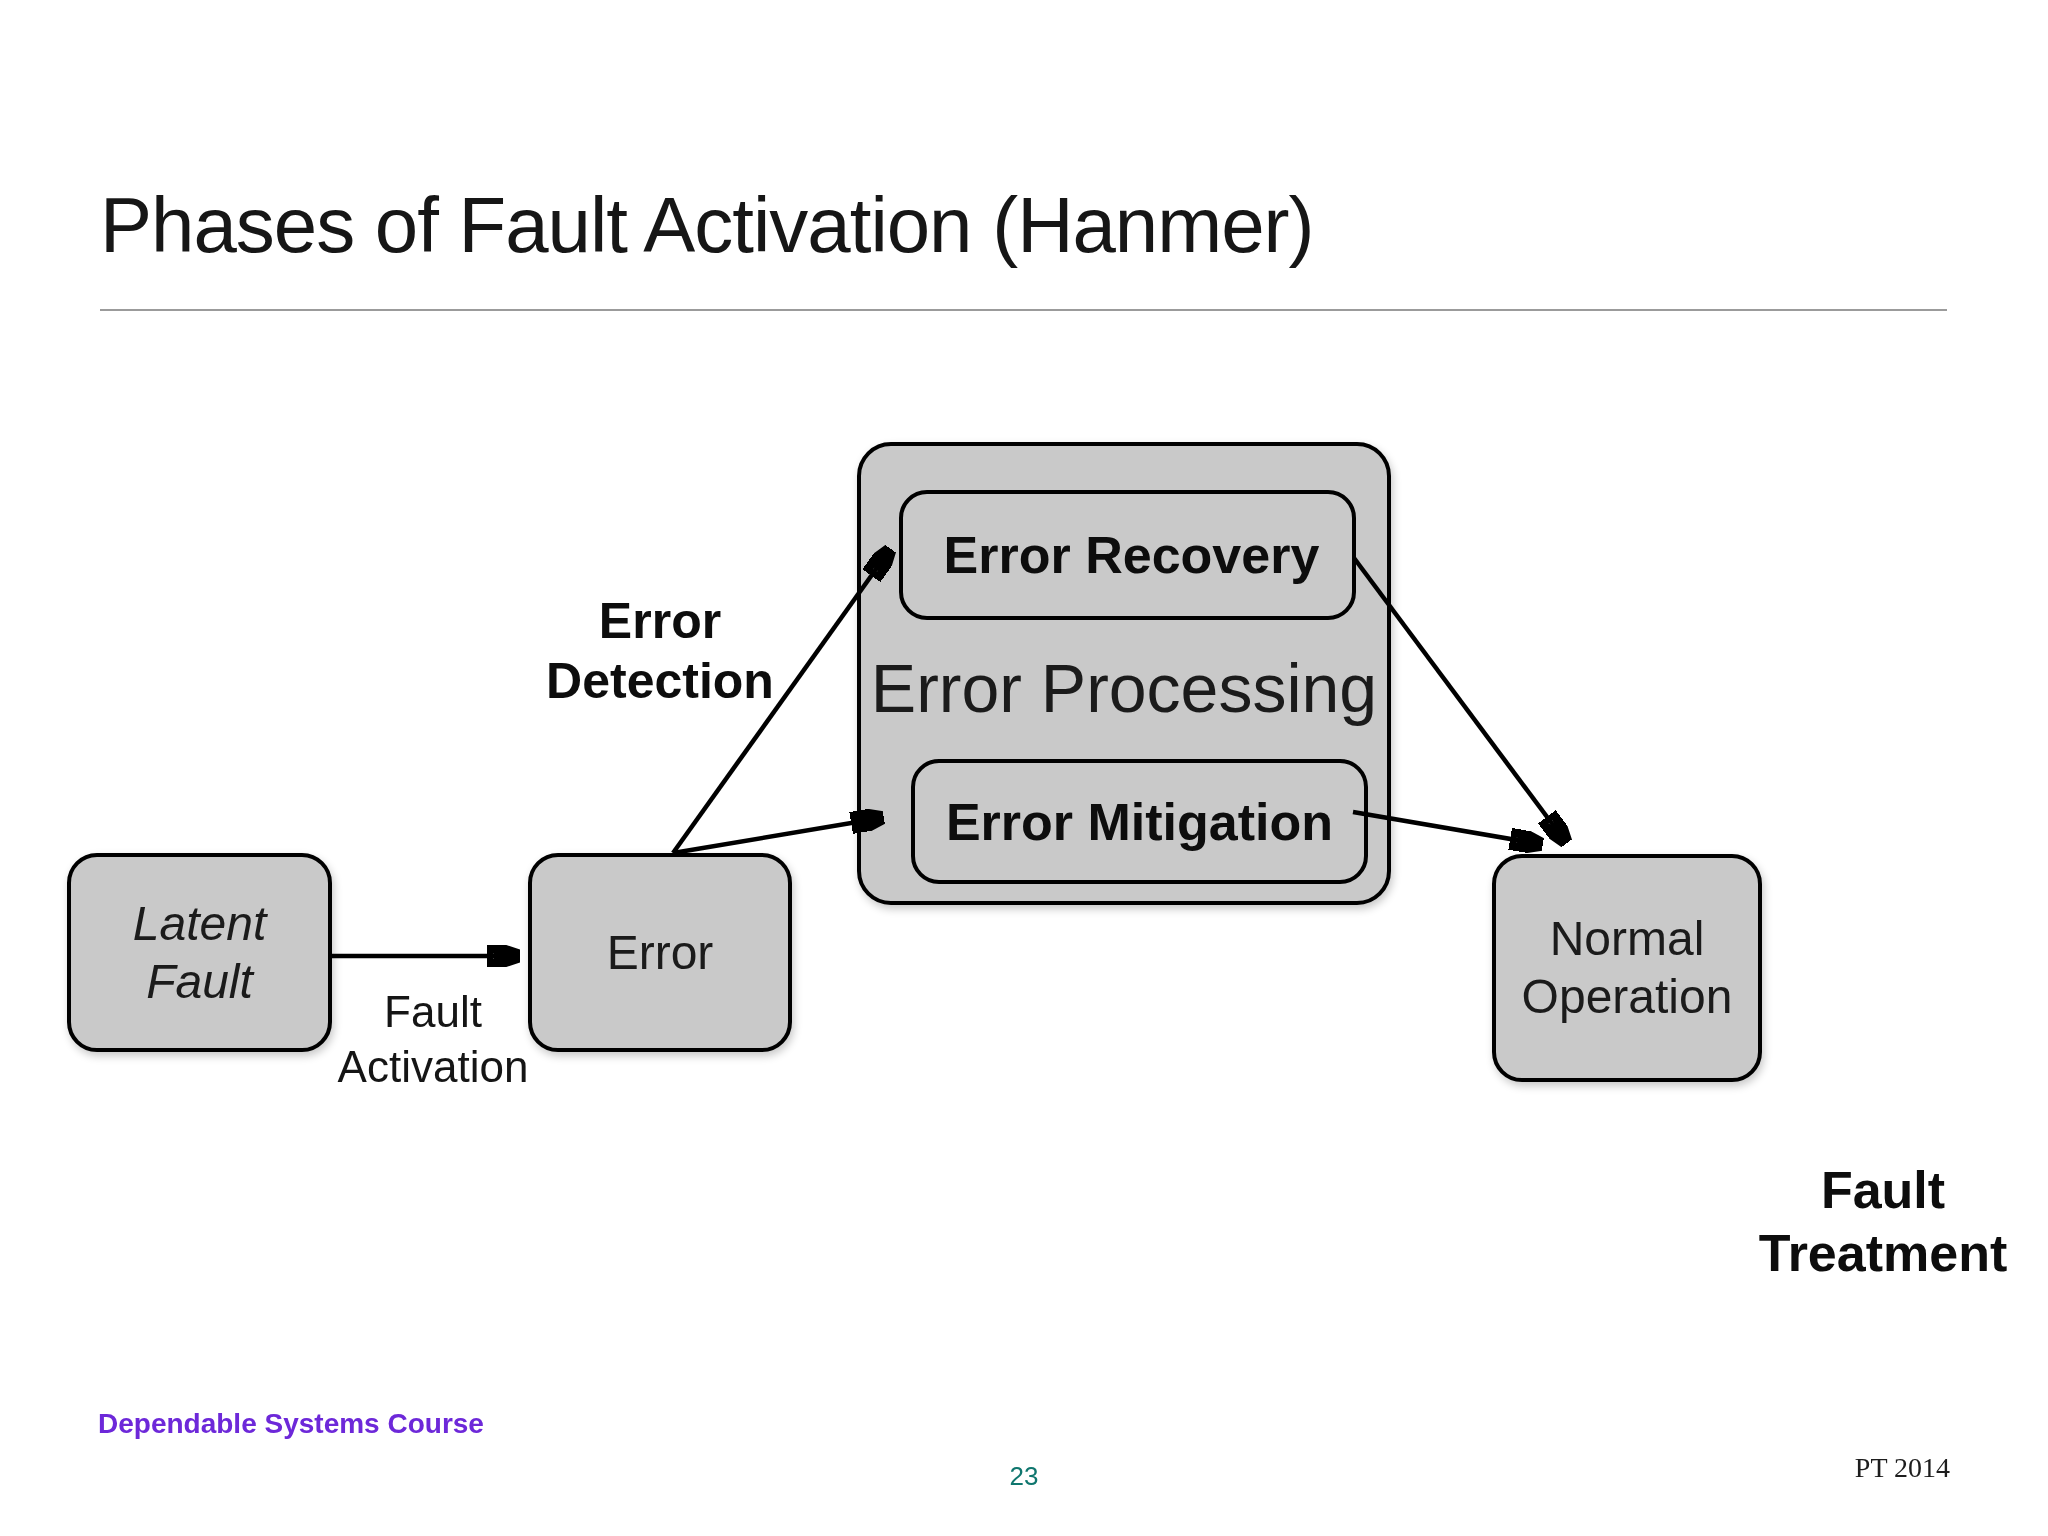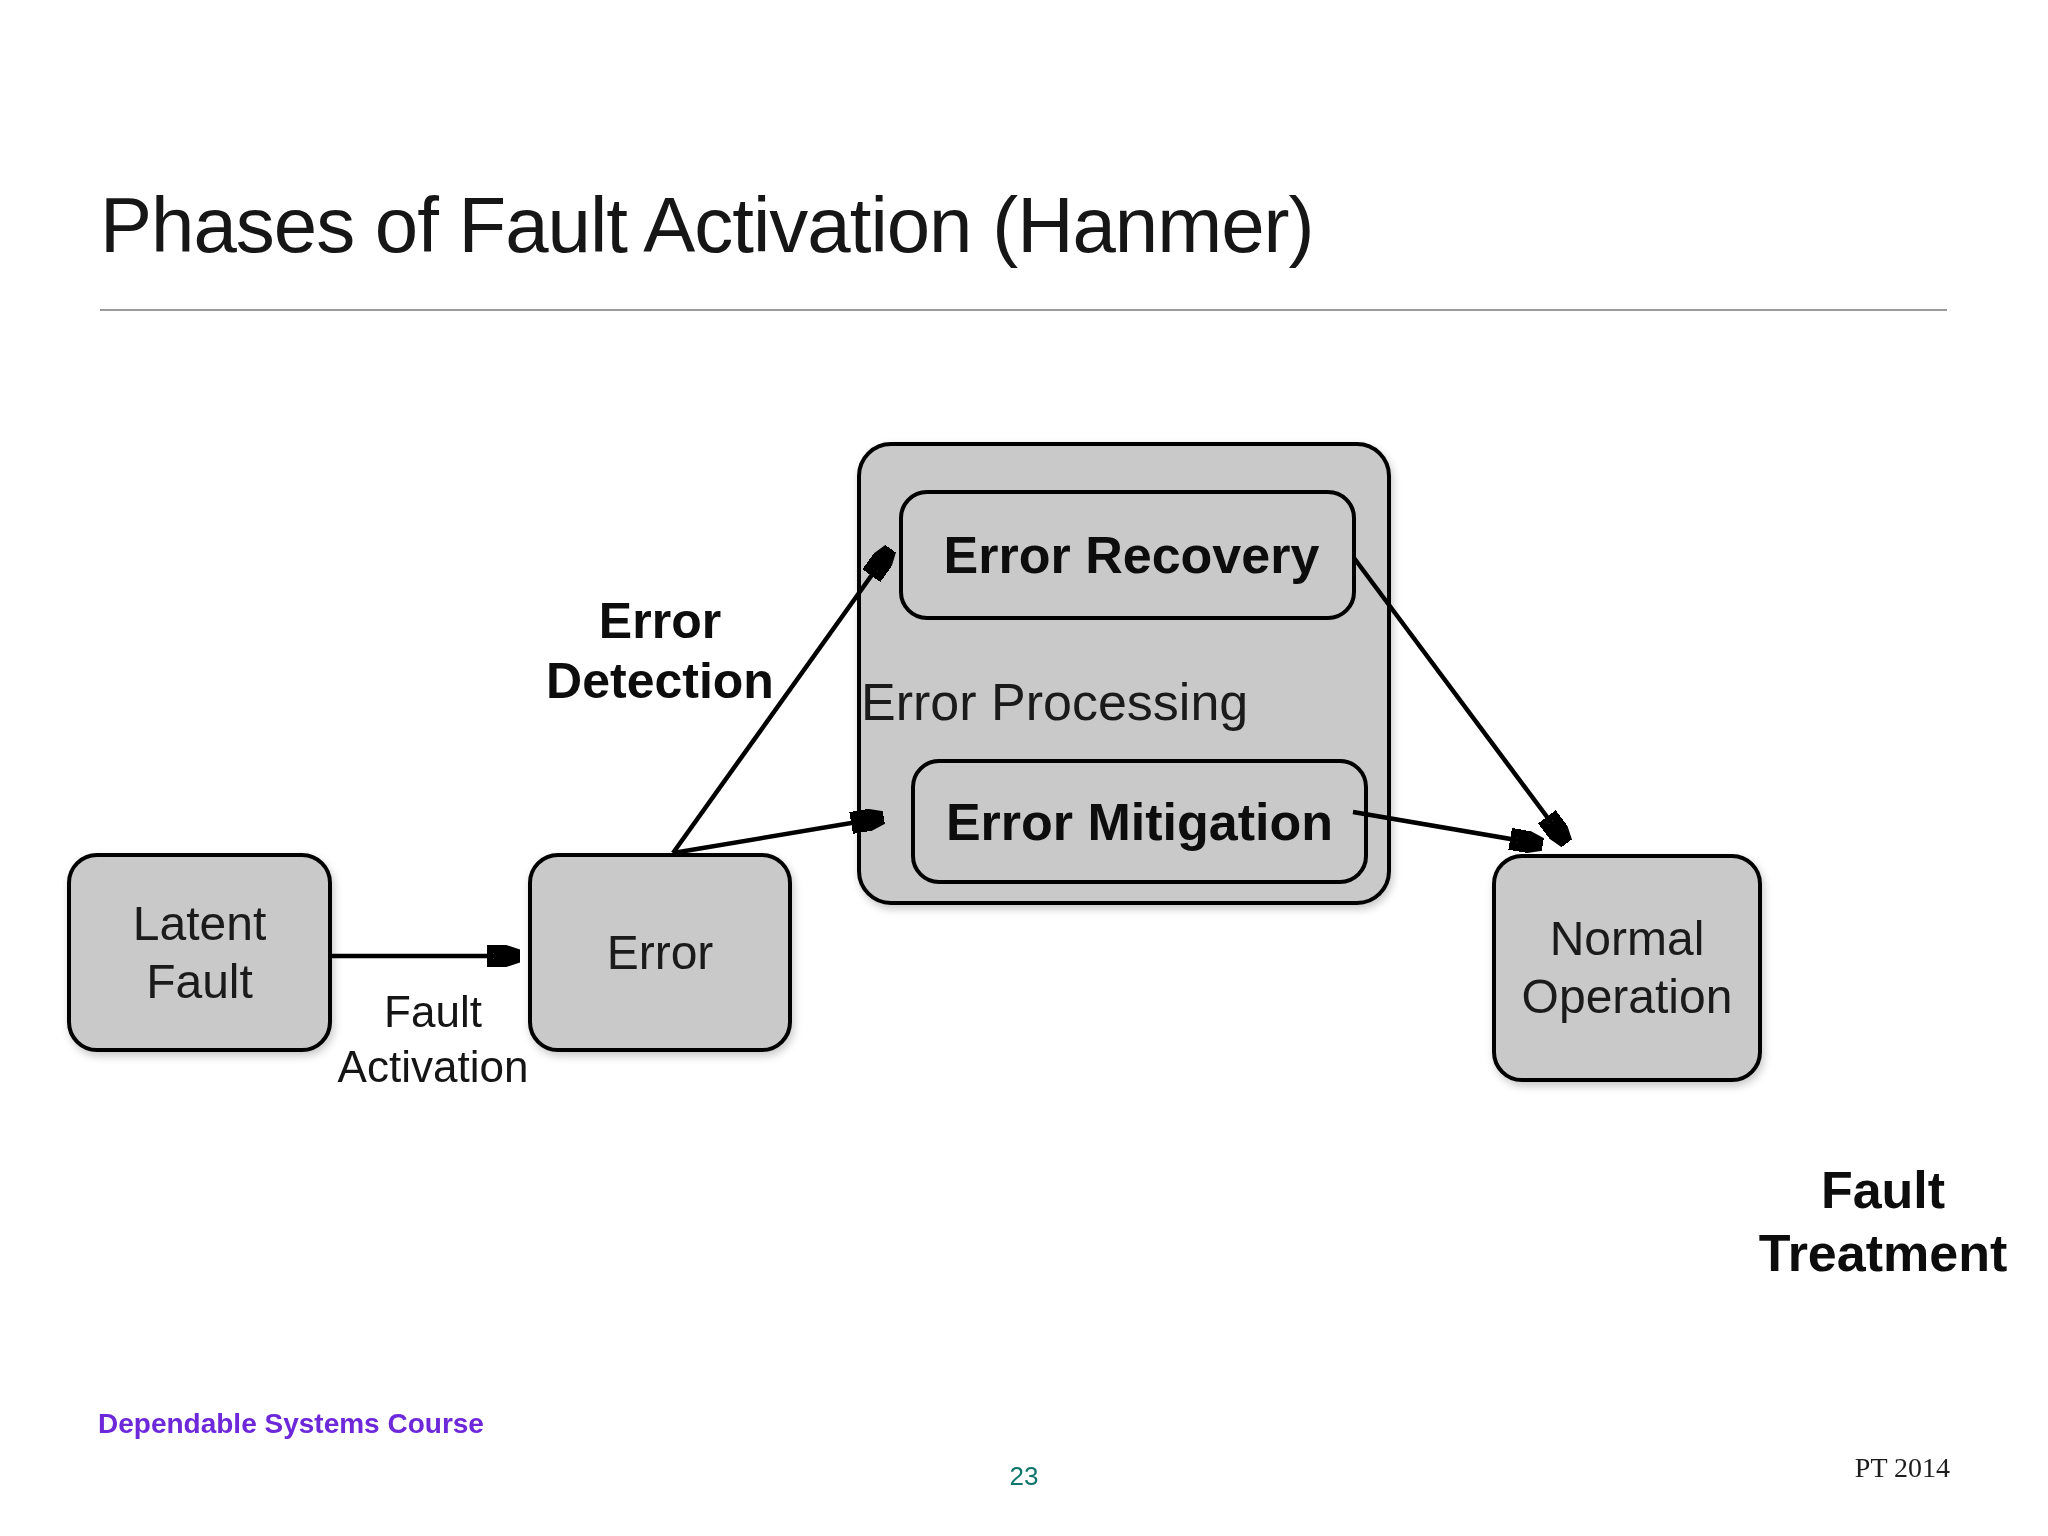--- a/index.html
+++ b/index.html
@@ -34,40 +34,40 @@
     box-sizing:border-box;
     display:flex;align-items:center;justify-content:center;
     text-align:center;
     box-shadow:2px 4px 9px rgba(0,0,0,0.22);
   }
   .node .label{
     white-space:pre-line;
     font-size:48px;line-height:58px;color:#1b1b1b;
   }
   .small{border-radius:30px;}
-  .latent{left:67px;top:853px;width:265px;height:199px;}
+  .latent{left:67px;top:853px;width:265px;height:199px;font-style:italic;}
   .errorbox{left:528px;top:853px;width:264px;height:199px;}
   .normal{left:1492px;top:854px;width:270px;height:228px;justify-content:center;}
   .container-box{
     position:absolute;left:857px;top:442px;width:534px;height:463px;
     background:var(--node-fill);
     border:4.5px solid var(--node-border);
     border-radius:34px;box-sizing:border-box;
     box-shadow:2px 4px 9px rgba(0,0,0,0.22);
   }
   .inner{
     border-radius:28px;
     box-shadow:none;
   }
   .inner .label{font-weight:700;font-size:52px;line-height:56px;color:#0d0d0d;}
   .recovery{left:38px;top:44px;width:457px;height:130px;padding-left:8px;}
   .mitigation{left:38px;top:313px;width:457px;height:125px;margin-left:12px;}
   .ep-label{
-    position:absolute;left:0;top:226px;width:100%;
-    text-align:left;font-size:52px;line-height:60px;color:#1b1b1b;
+    position:absolute;left:0;top:212px;width:100%;
+    text-align:center;font-size:68px;line-height:60px;color:#1b1b1b;
   }
   .edge-label{
     position:absolute;text-align:center;white-space:pre-line;color:#151515;
   }
   .activation{left:258px;top:984px;width:350px;font-size:44px;line-height:55px;}
   .detection{left:460px;top:591px;width:400px;font-size:50px;line-height:60px;font-weight:700;color:#0d0d0d;}
   .treatment{left:1683px;top:1159px;width:400px;font-size:52px;line-height:63px;font-weight:700;color:#0d0d0d;}
   .arrows{
     position:absolute;left:0;top:0;width:2048px;height:1536px;
     pointer-events:none;

